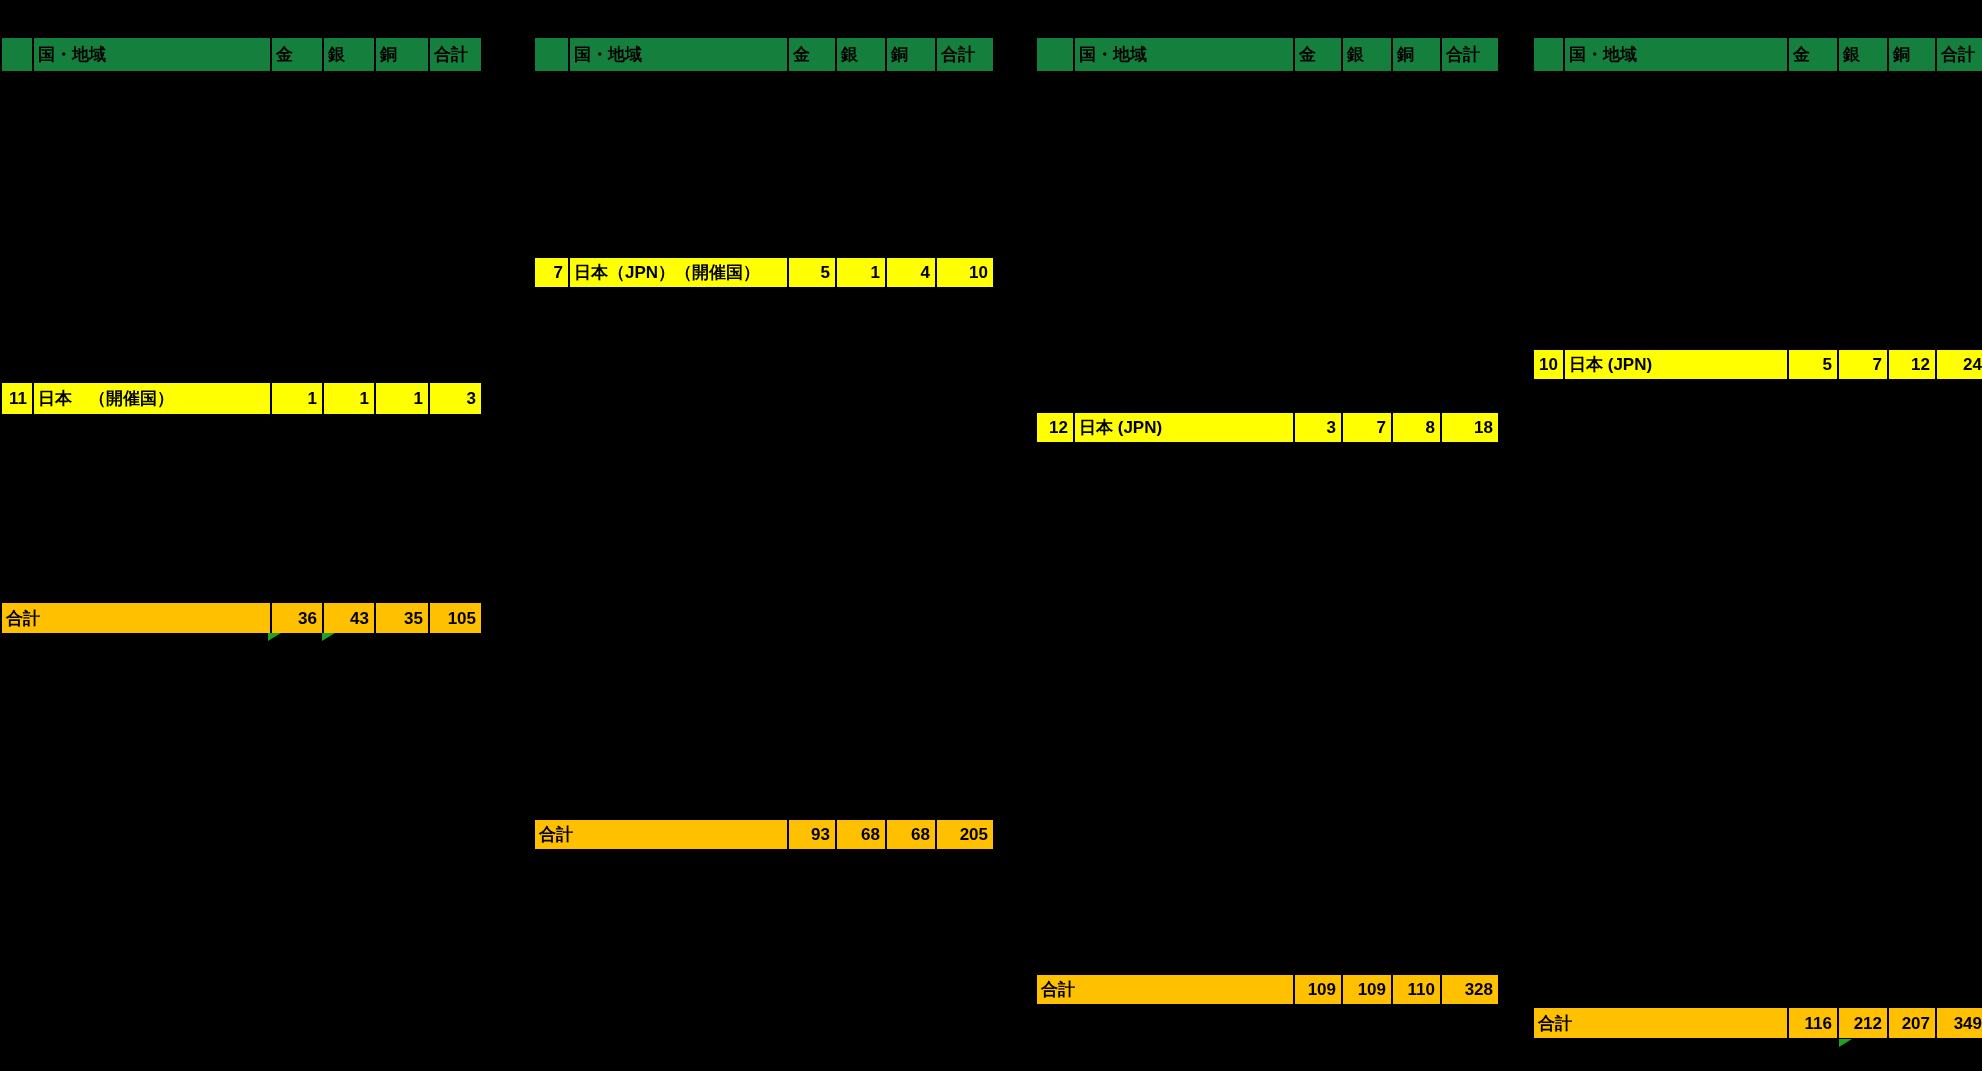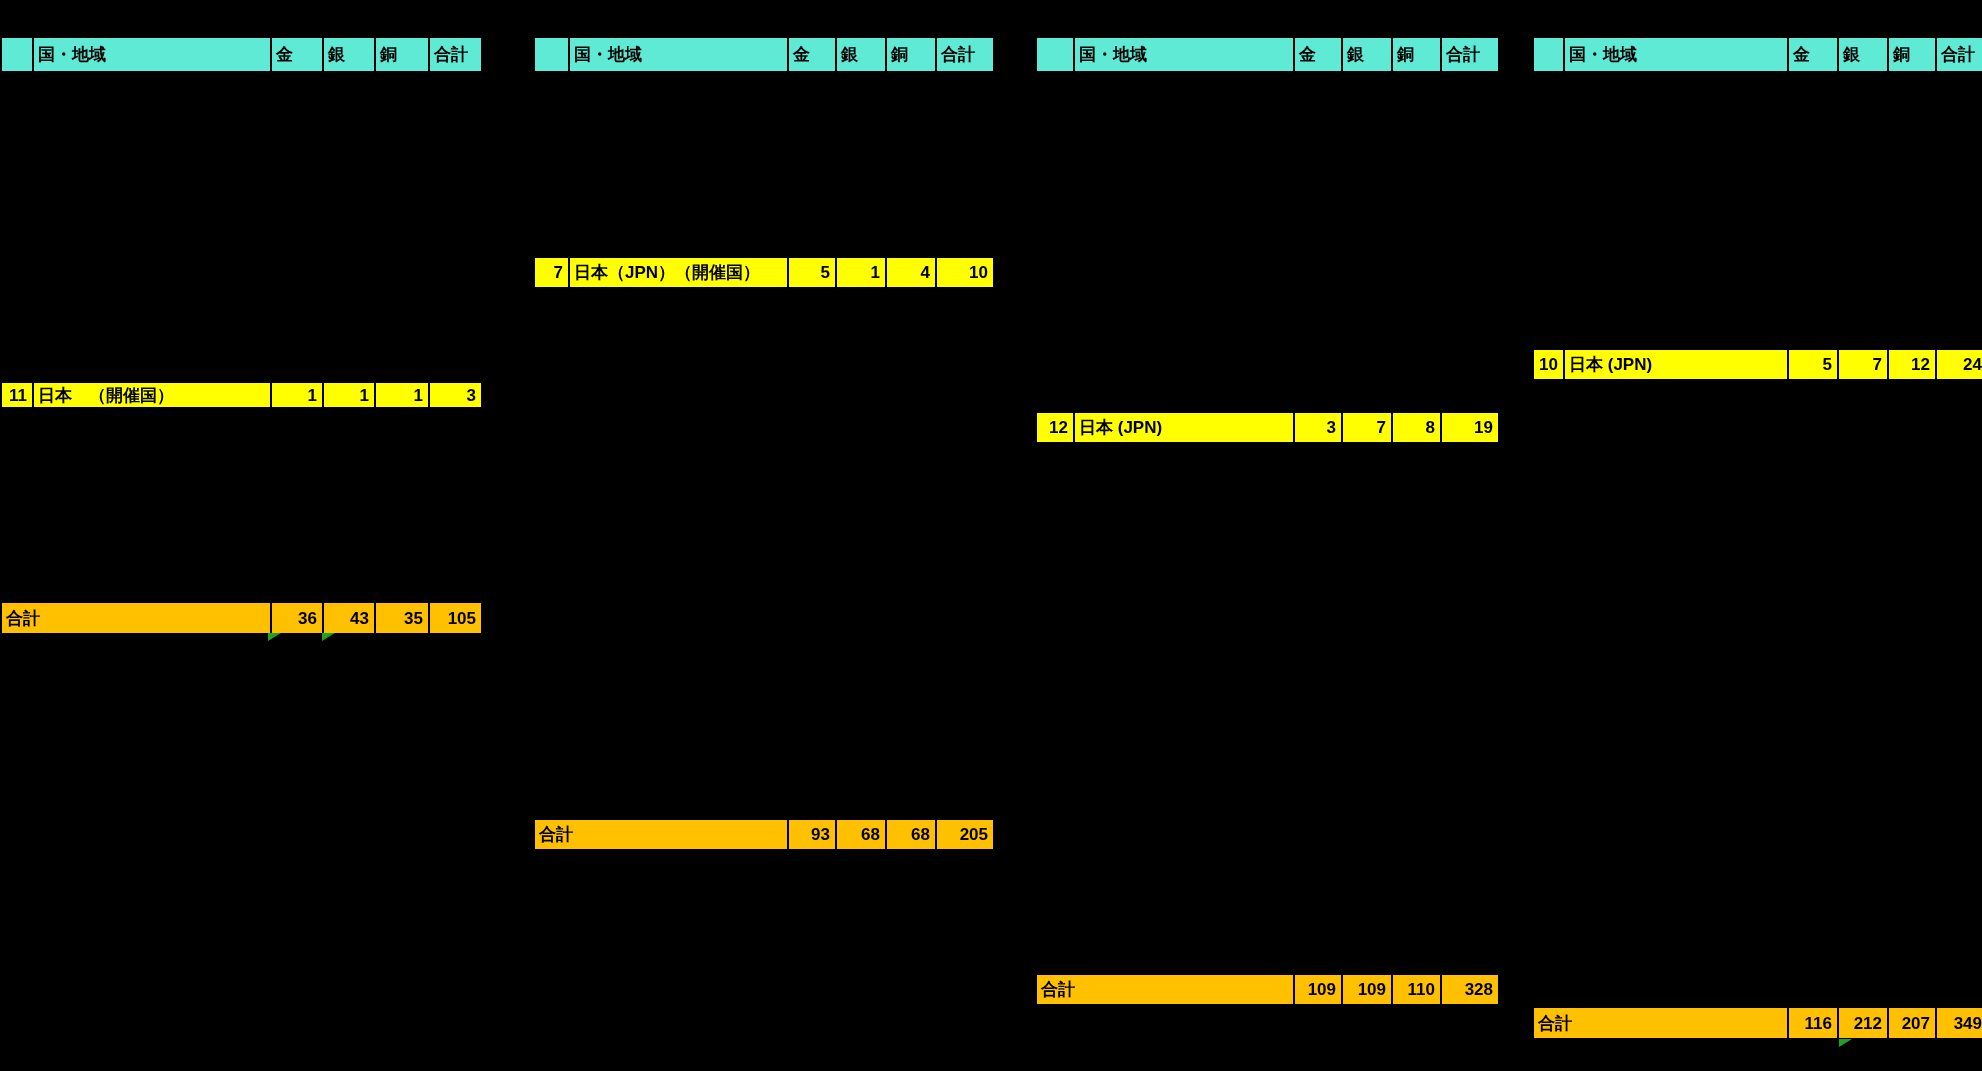--- a/index.html
+++ b/index.html
@@ -10,21 +10,21 @@
   }
   .row{
     position:absolute;display:flex;align-items:stretch;
     border-left:2px solid #000;
     font-weight:bold;font-size:17px;color:#000;line-height:1;
   }
   .cell{
     box-sizing:border-box;border-right:2px solid #000;
     display:flex;align-items:center;overflow:hidden;white-space:nowrap;
   }
-  .hdr .cell{background:#5eead4;}
+  .hdr .cell{background:#15803d;}
   .hl  .cell{background:#FFFF00;}
   .tot .cell{background:#FFC000;}
   .txt{justify-content:flex-start;padding-left:4px;}
   .num{justify-content:flex-end;padding-right:5px;}
 
   
   .t1 .c0{width:32px}.t1 .c1{width:238px}.t1 .c2{width:52px}
   .t1 .c3{width:52px}.t1 .c4{width:54px}.t1 .c5{width:53px}.t1 .clabel{width:270px}
   
   .t2 .c0{width:35px}.t2 .c1{width:219px}.t2 .c2{width:48px}
@@ -46,21 +46,21 @@
 <body>
 
 <div class="row hdr t1" style="left:0;top:38px;height:33px">
   <div class="cell c0 txt"></div>
   <div class="cell c1 txt">国・地域</div>
   <div class="cell c2 txt">金</div>
   <div class="cell c3 txt">銀</div>
   <div class="cell c4 txt">銅</div>
   <div class="cell c5 txt">合計</div>
 </div>
-<div class="row hl t1" style="left:0;top:383px;height:24px">
+<div class="row hl t1" style="left:0;top:383px;height:31px">
   <div class="cell c0 num">11</div>
   <div class="cell c1 txt">日本　（開催国）</div>
   <div class="cell c2 num">1</div>
   <div class="cell c3 num">1</div>
   <div class="cell c4 num">1</div>
   <div class="cell c5 num">3</div>
 </div>
 <div class="row tot t1" style="left:0;top:603px;height:30px">
   <div class="cell clabel txt">合計</div>
   <div class="cell c2 num">36</div>
@@ -100,21 +100,21 @@
   <div class="cell c3 txt">銀</div>
   <div class="cell c4 txt">銅</div>
   <div class="cell c5 txt">合計</div>
 </div>
 <div class="row hl t3" style="left:1035px;top:413px;height:29px">
   <div class="cell c0 num">12</div>
   <div class="cell c1 txt">日本 (JPN)</div>
   <div class="cell c2 num">3</div>
   <div class="cell c3 num">7</div>
   <div class="cell c4 num">8</div>
-  <div class="cell c5 num">19</div>
+  <div class="cell c5 num">18</div>
 </div>
 <div class="row tot t3" style="left:1035px;top:975px;height:29px">
   <div class="cell clabel txt">合計</div>
   <div class="cell c2 num">109</div>
   <div class="cell c3 num">109</div>
   <div class="cell c4 num">110</div>
   <div class="cell c5 num">328</div>
 </div>
 
 <div class="row hdr t4" style="left:1532px;top:38px;height:33px">

